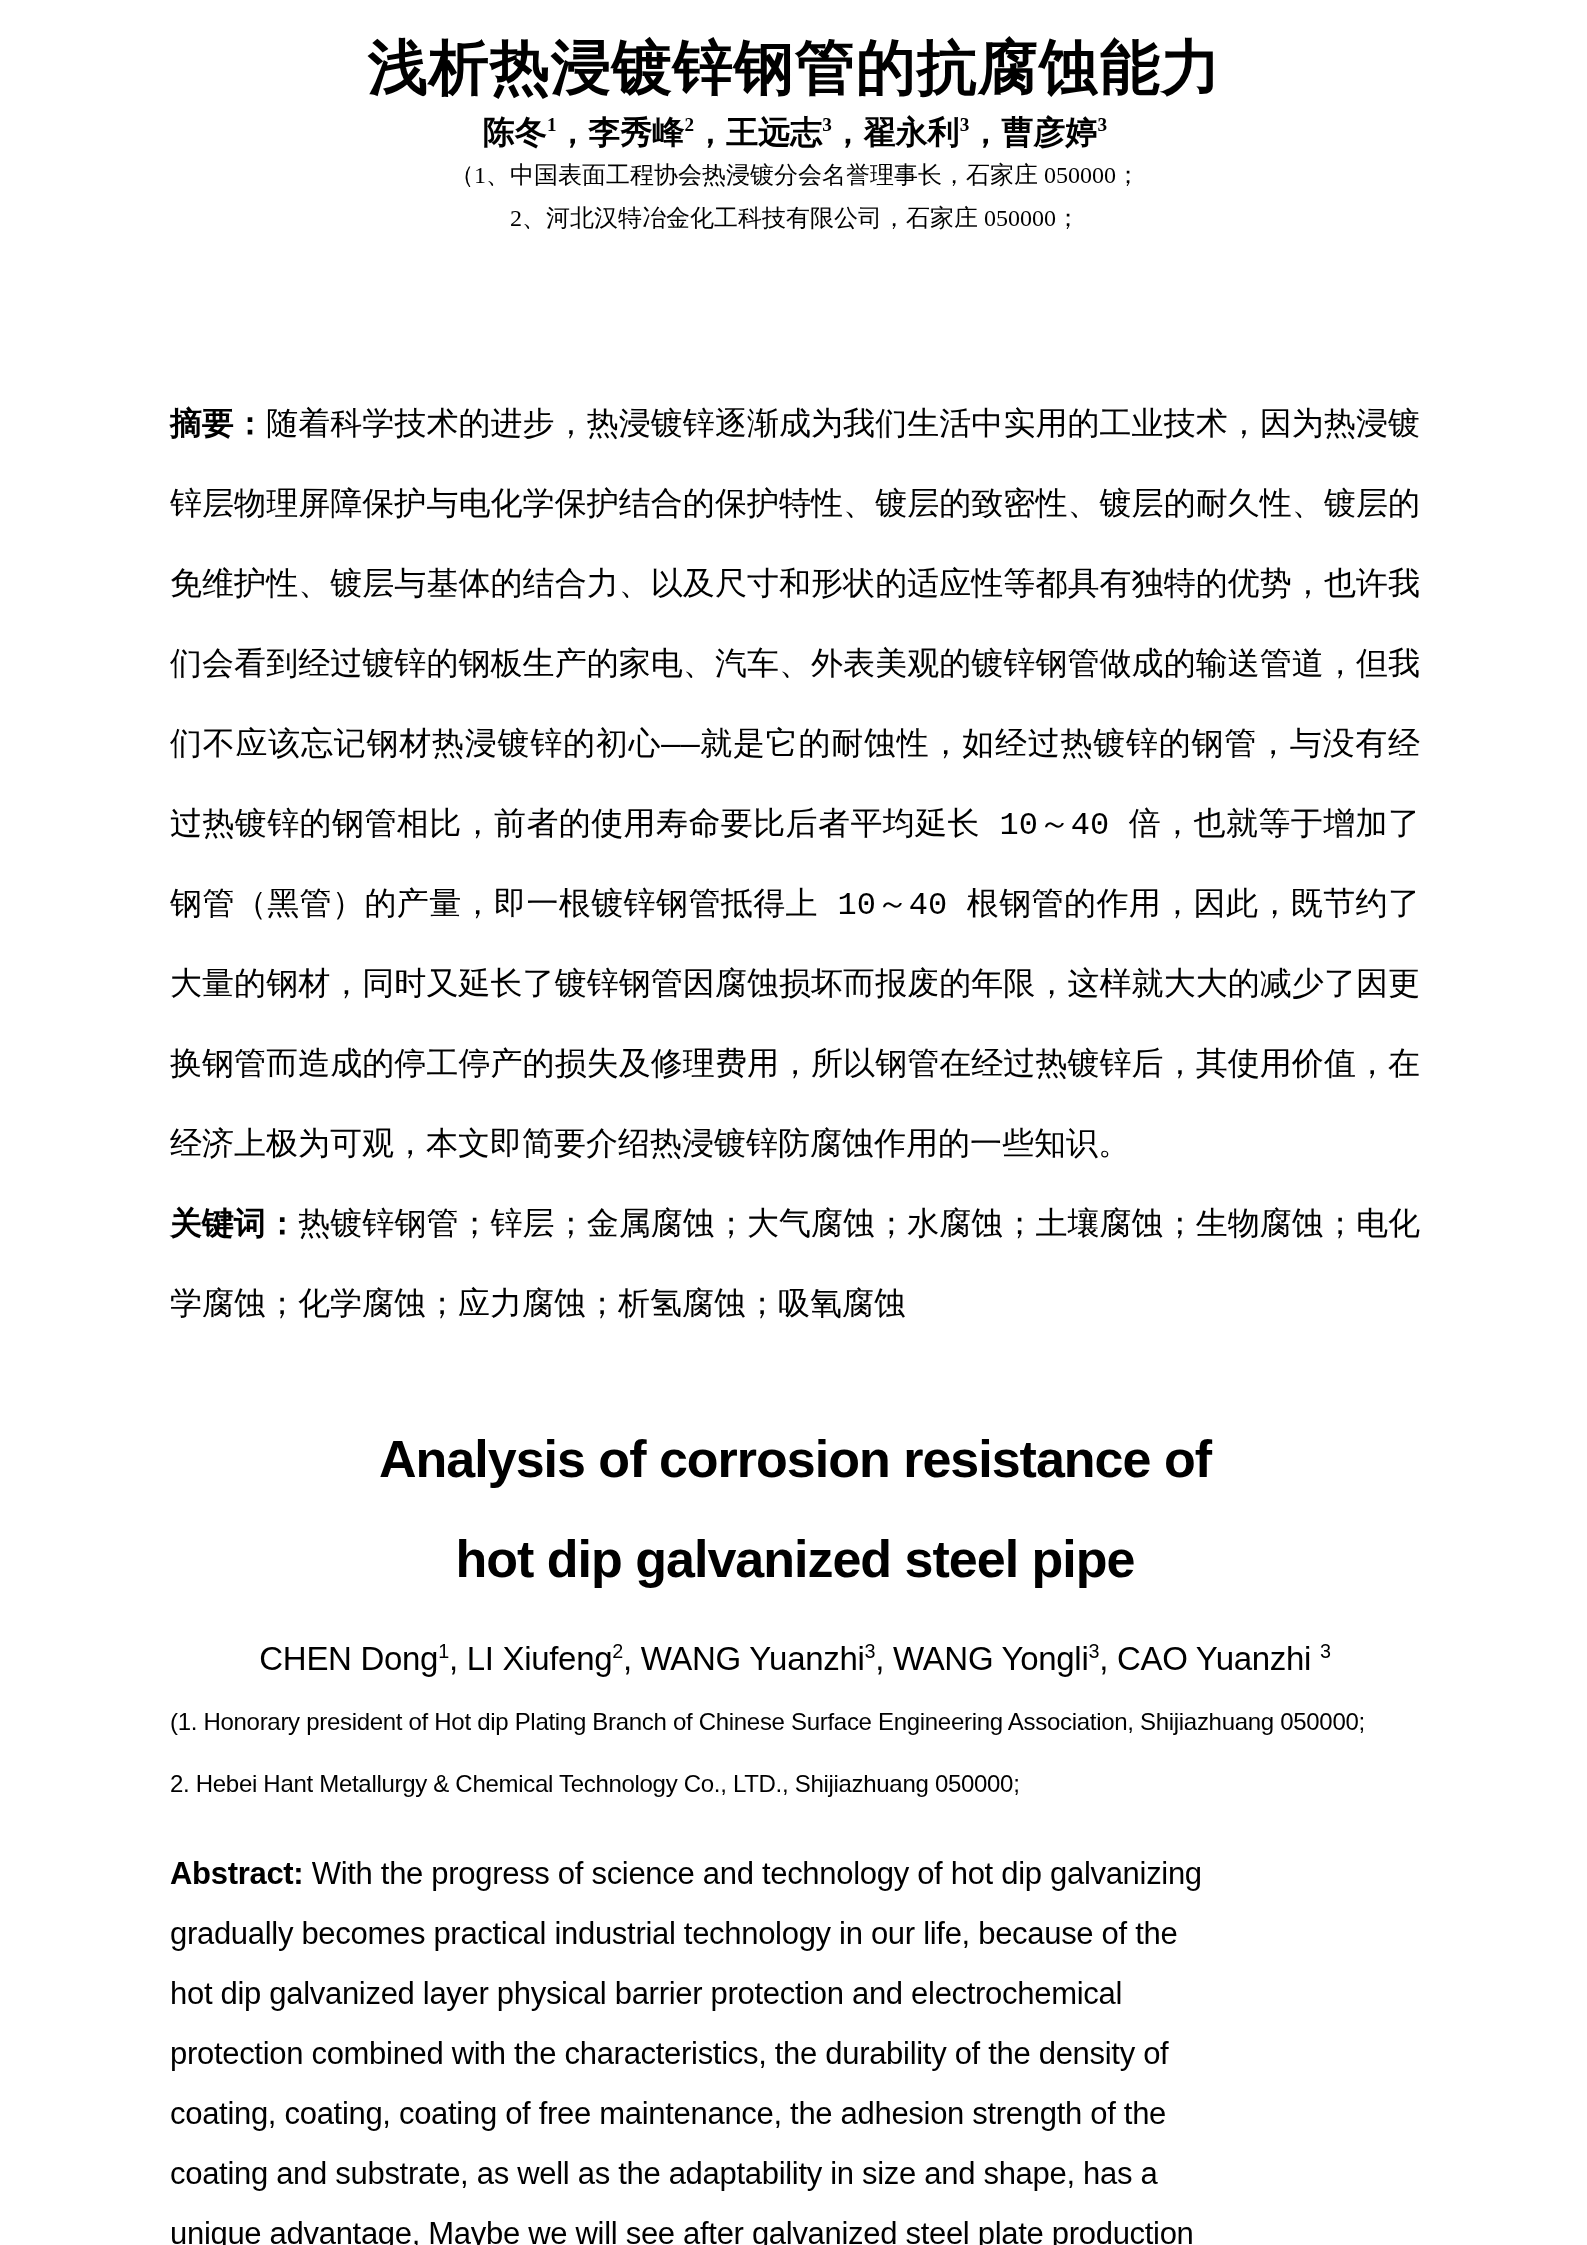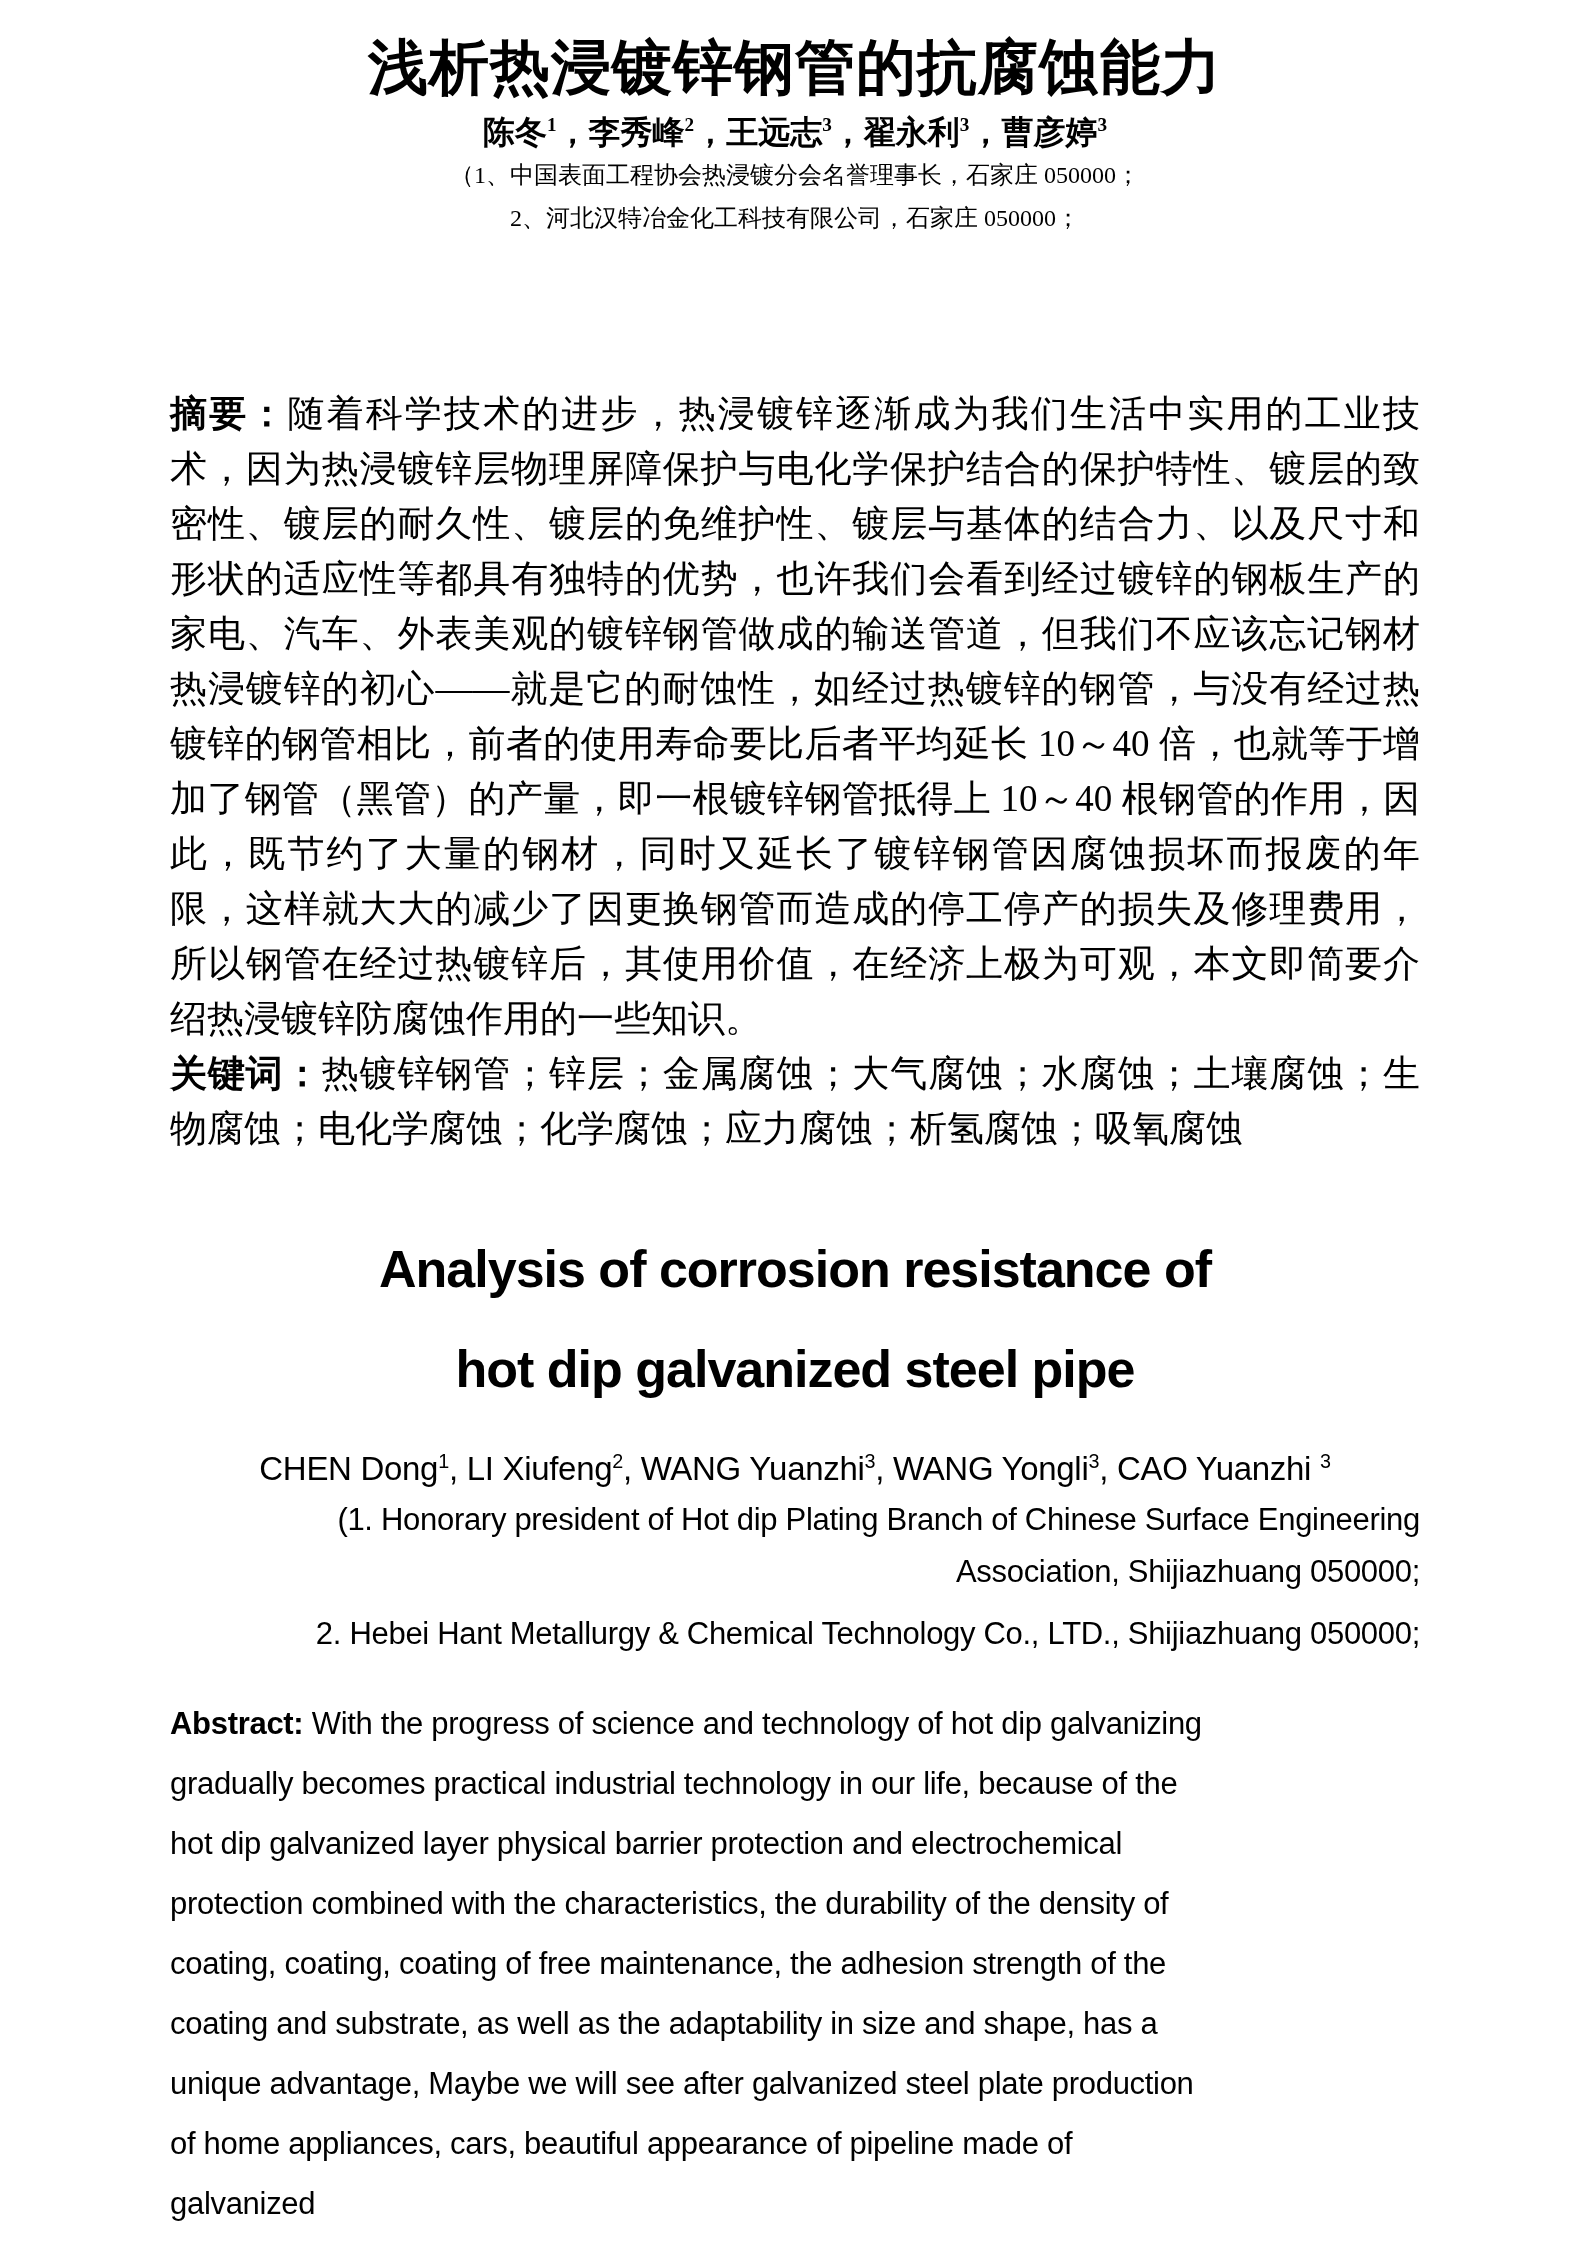--- a/index.html
+++ b/index.html
@@ -40,46 +40,48 @@
     font-weight: inherit;
   }
   .cn-affiliations {
     font-size: 24px;
     text-align: center;
     line-height: 43px;
     font-weight: 400;
   }
   .cn-paras { margin-top: 146px; }
   .cn-para {
-    font-size: 37px;
-    line-height: 55px;
+    font-size: 32px;
+    line-height: 80px;
     text-align: justify;
     text-justify: inter-ideograph;
+    font-family: Liberation Mono, monospace;
   }
   .b { font-weight: 700; }
   
   .en { font-family: "Liberation Sans", "DejaVu Sans", sans-serif; }
   .en-title {
     margin-top: 63px;
     font-size: 52px;
     font-weight: 700;
     text-align: center;
     line-height: 100px;
     letter-spacing: -1px;
   }
   .en-authors {
     margin-top: 25px;
     font-size: 33px;
     text-align: center;
     line-height: 50px;
     letter-spacing: -0.3px;
   }
   .en-affiliations {
-    font-size: 31px;
-    text-align: right;
+    margin-top: 12px;
+    font-size: 24px;
+    text-align: left;
     line-height: 52px;
     letter-spacing: -0.3px;
   }
   .en-affiliation-line { margin-bottom: 10px; }
   .en-abstract {
     margin-top: 34px;
     font-size: 31px;
     line-height: 60px;
     width: 1040px;
     text-align: left;

